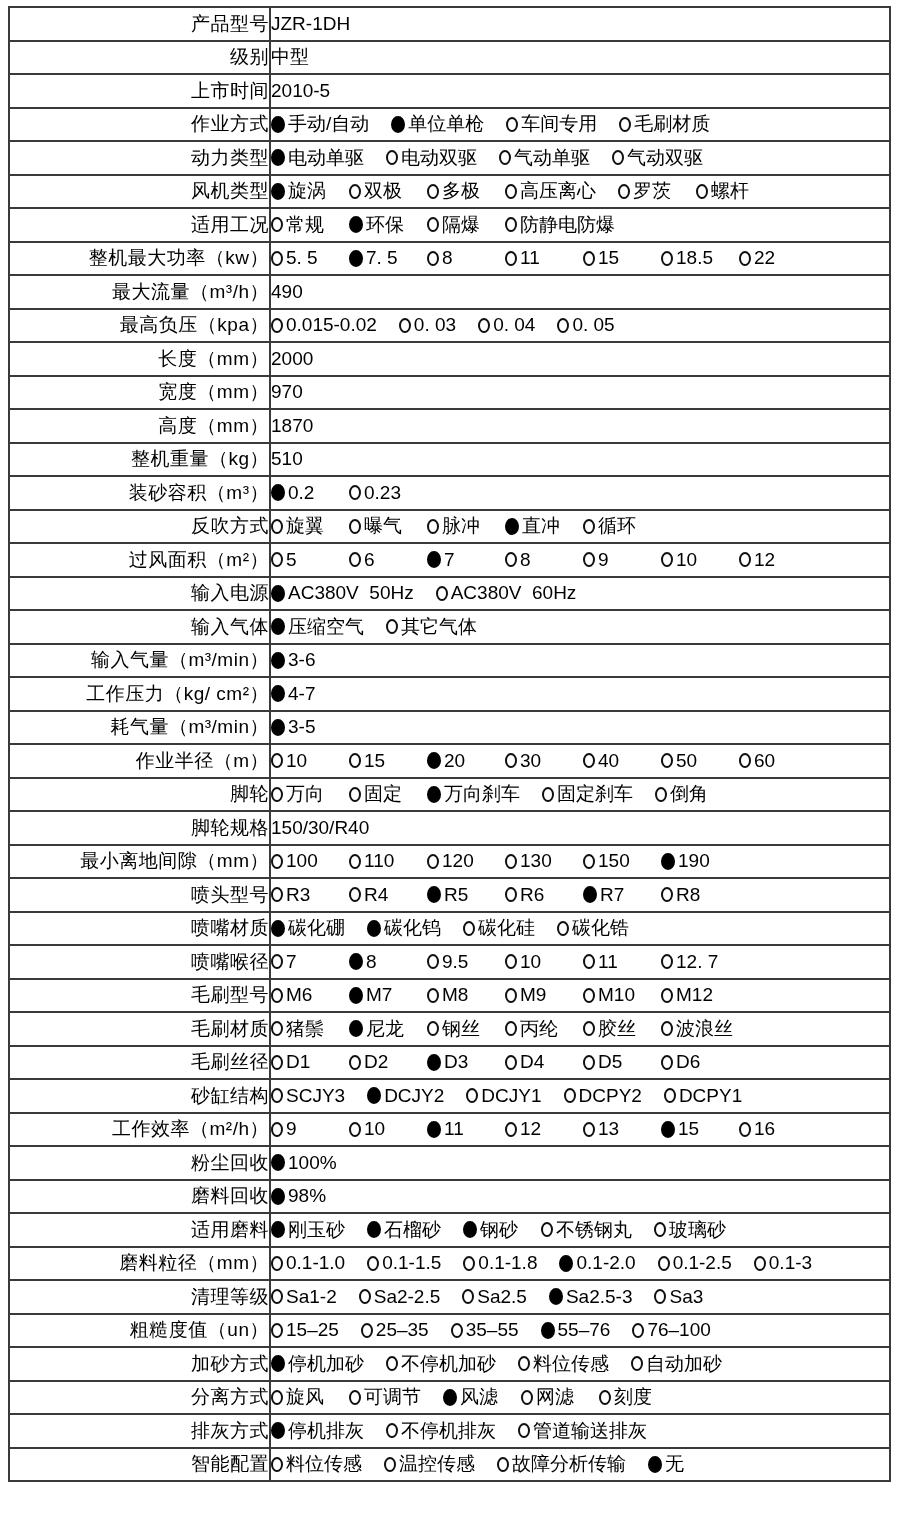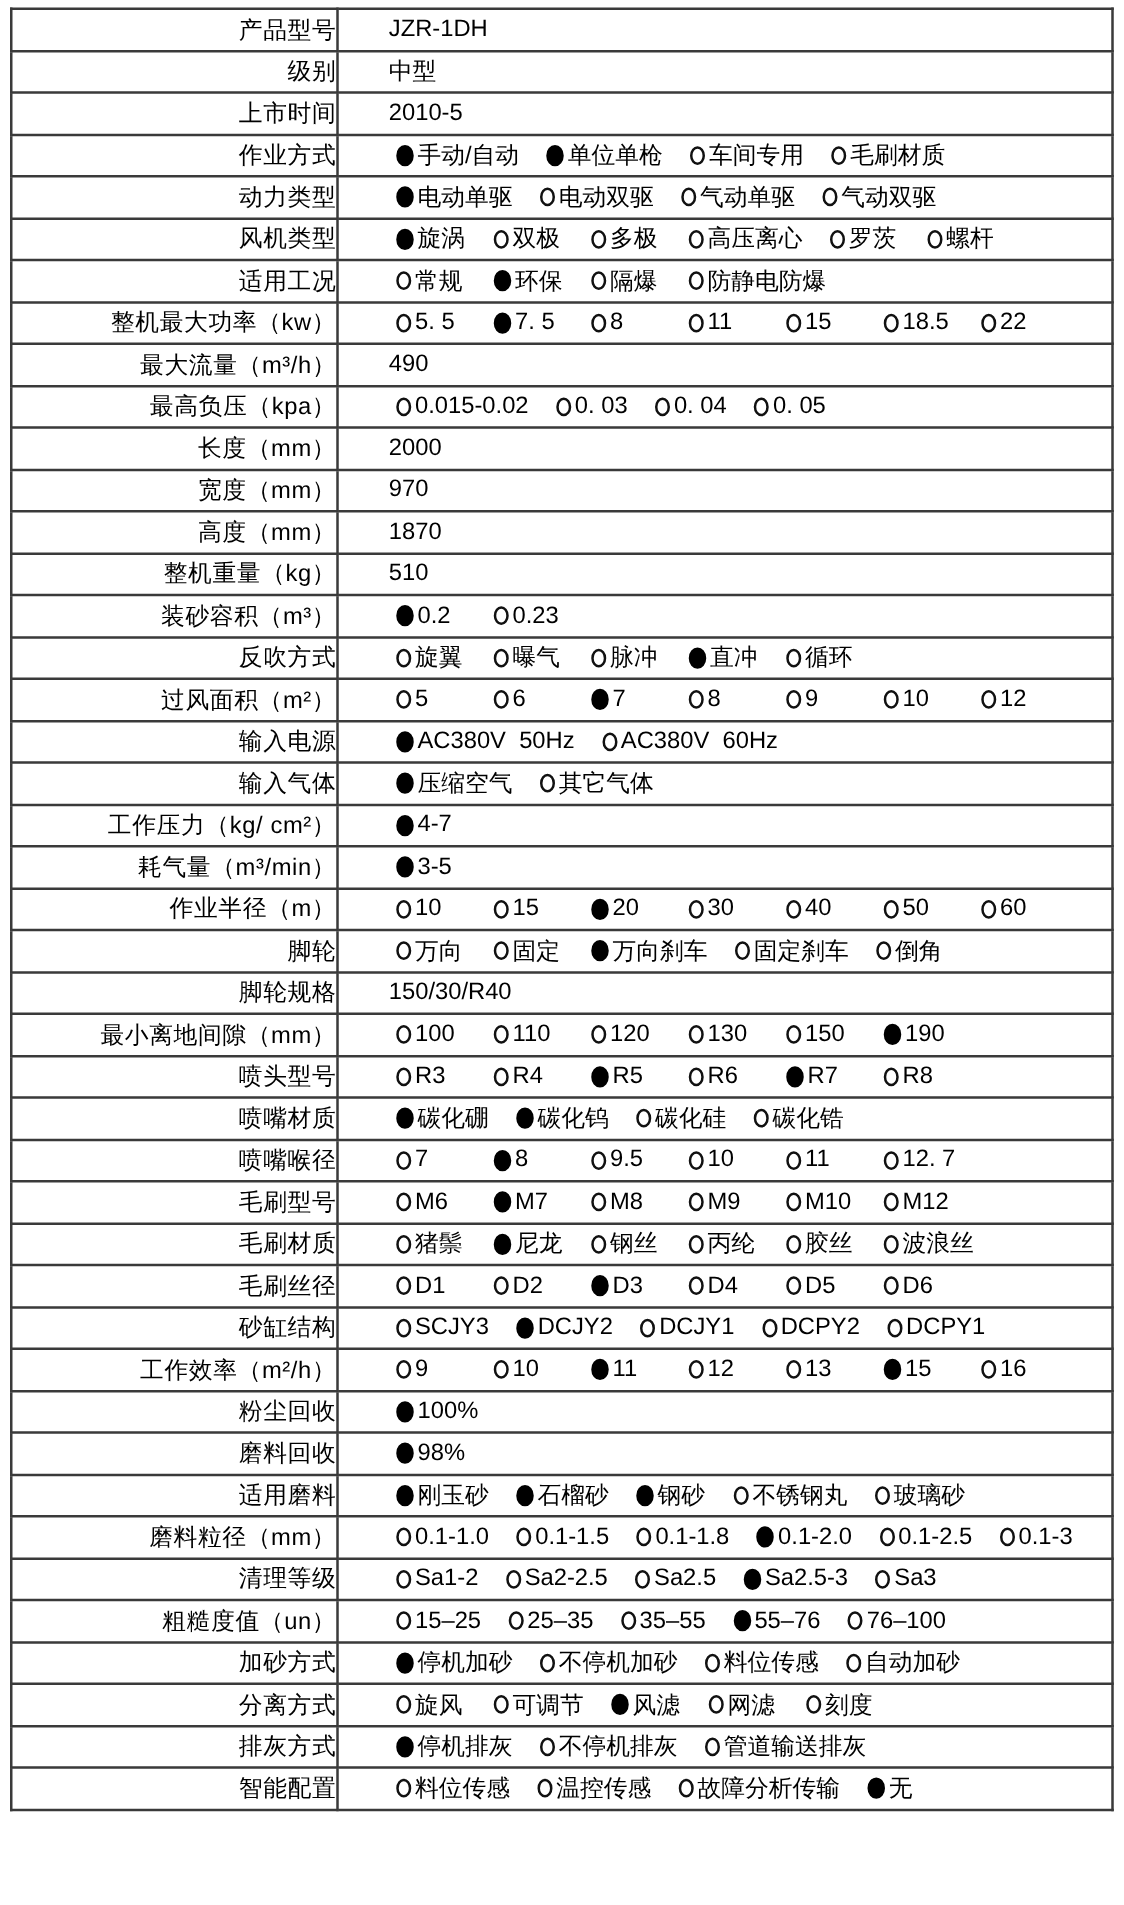--- a/index.html
+++ b/index.html
@@ -24,27 +24,26 @@
   }
   td.label-cell{
     width:259px;
     padding-left:12px;
     letter-spacing:0.5px;
     text-align:right;
   }
   td.value-cell{
     padding-left:13px;
   }
-  td.value-cell .value-text{white-space:pre;margin-left:40px;}
+  td.value-cell .value-text{white-space:pre;}
   .opts{
     display:flex;
     flex-wrap:nowrap;
     align-items:center;
     column-gap:22px;
-    padding-left:46px;
   }
   .opt{
     display:inline-flex;
     align-items:center;
     min-width:56px;
     white-space:pre;
   }
   .opt-label{white-space:pre;}
   .radio{
     display:inline-block;
@@ -217,20 +216,28 @@
         <tr>
           <td class="label-cell">输入气体</td>
           <td class="value-cell">
             <div class="opts">
               <span class="opt"><span class="radio filled"></span><span class="opt-label">压缩空气</span></span>
               <span class="opt"><span class="radio"></span><span class="opt-label">其它气体</span></span>
             </div>
           </td>
         </tr>
         <tr>
+          <td class="label-cell">输入气量（m³/min）</td>
+          <td class="value-cell">
+            <div class="opts">
+              <span class="opt"><span class="radio filled"></span><span class="opt-label">3-6</span></span>
+            </div>
+          </td>
+        </tr>
+        <tr>
           <td class="label-cell">工作压力（kg/ cm²）</td>
           <td class="value-cell">
             <div class="opts">
               <span class="opt"><span class="radio filled"></span><span class="opt-label">4-7</span></span>
             </div>
           </td>
         </tr>
         <tr>
           <td class="label-cell">耗气量（m³/min）</td>
           <td class="value-cell">

